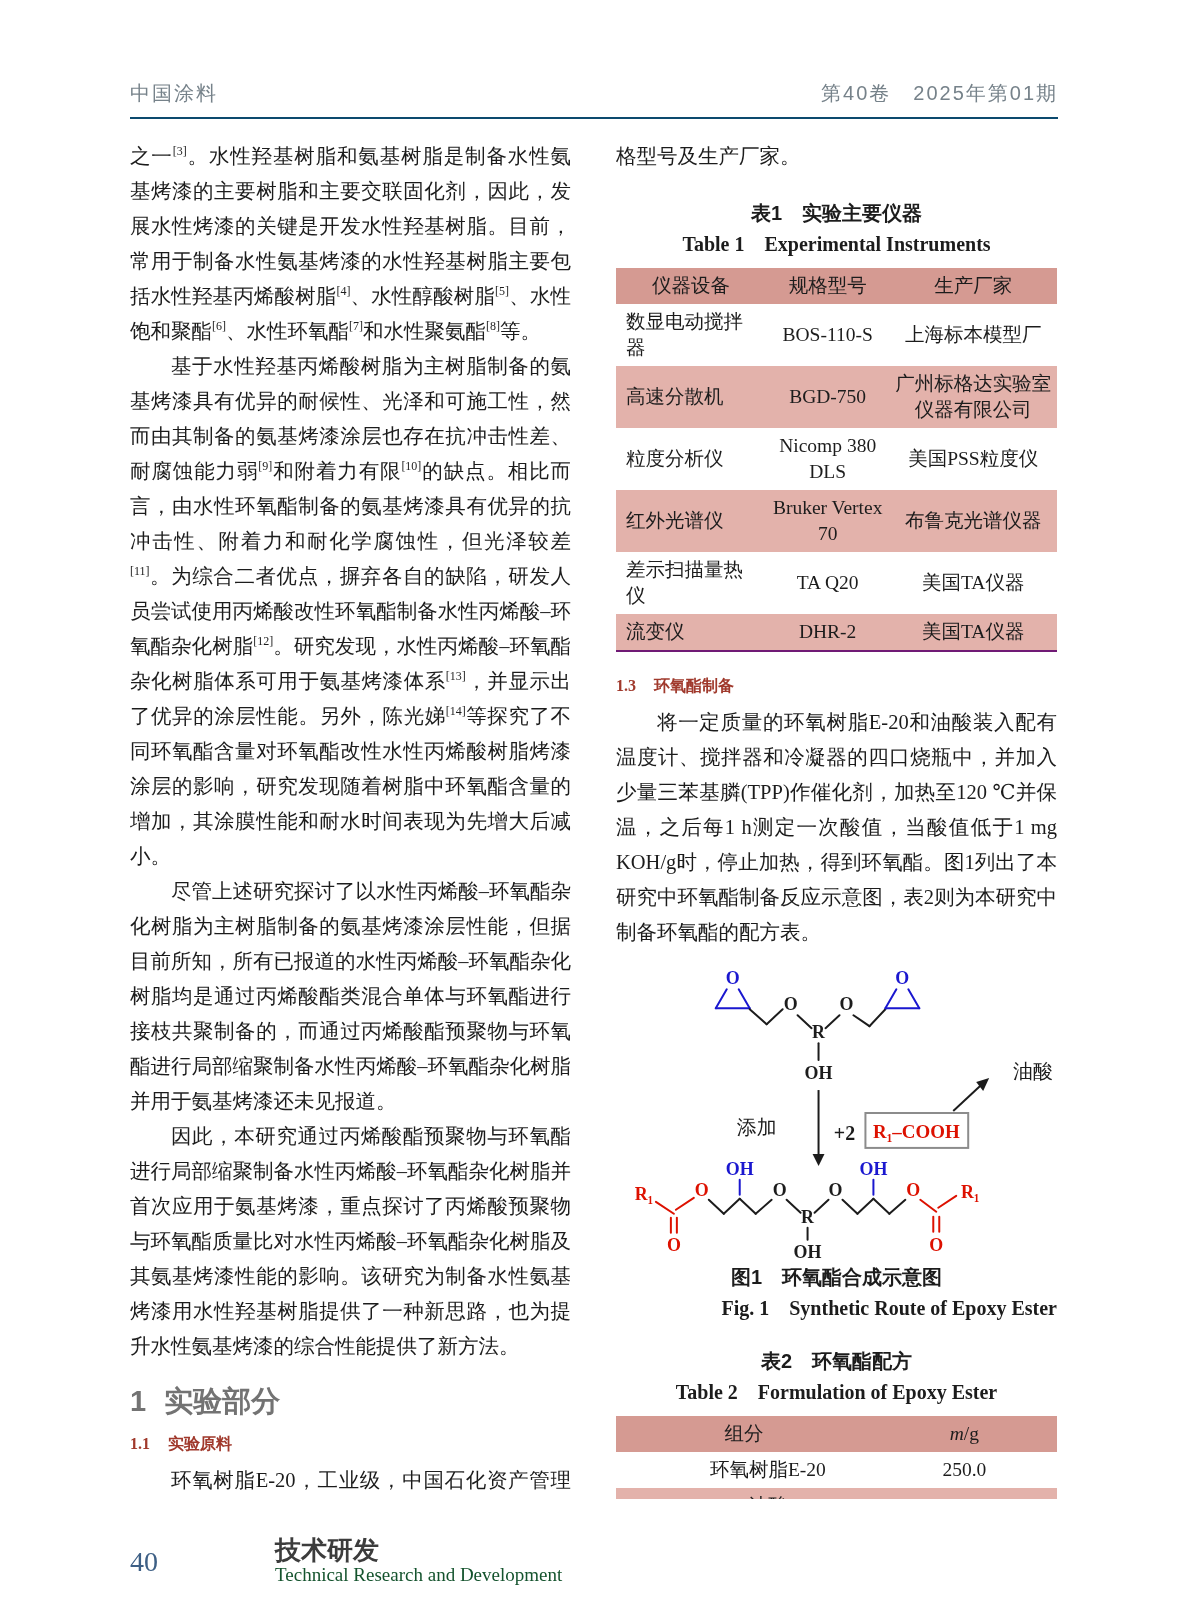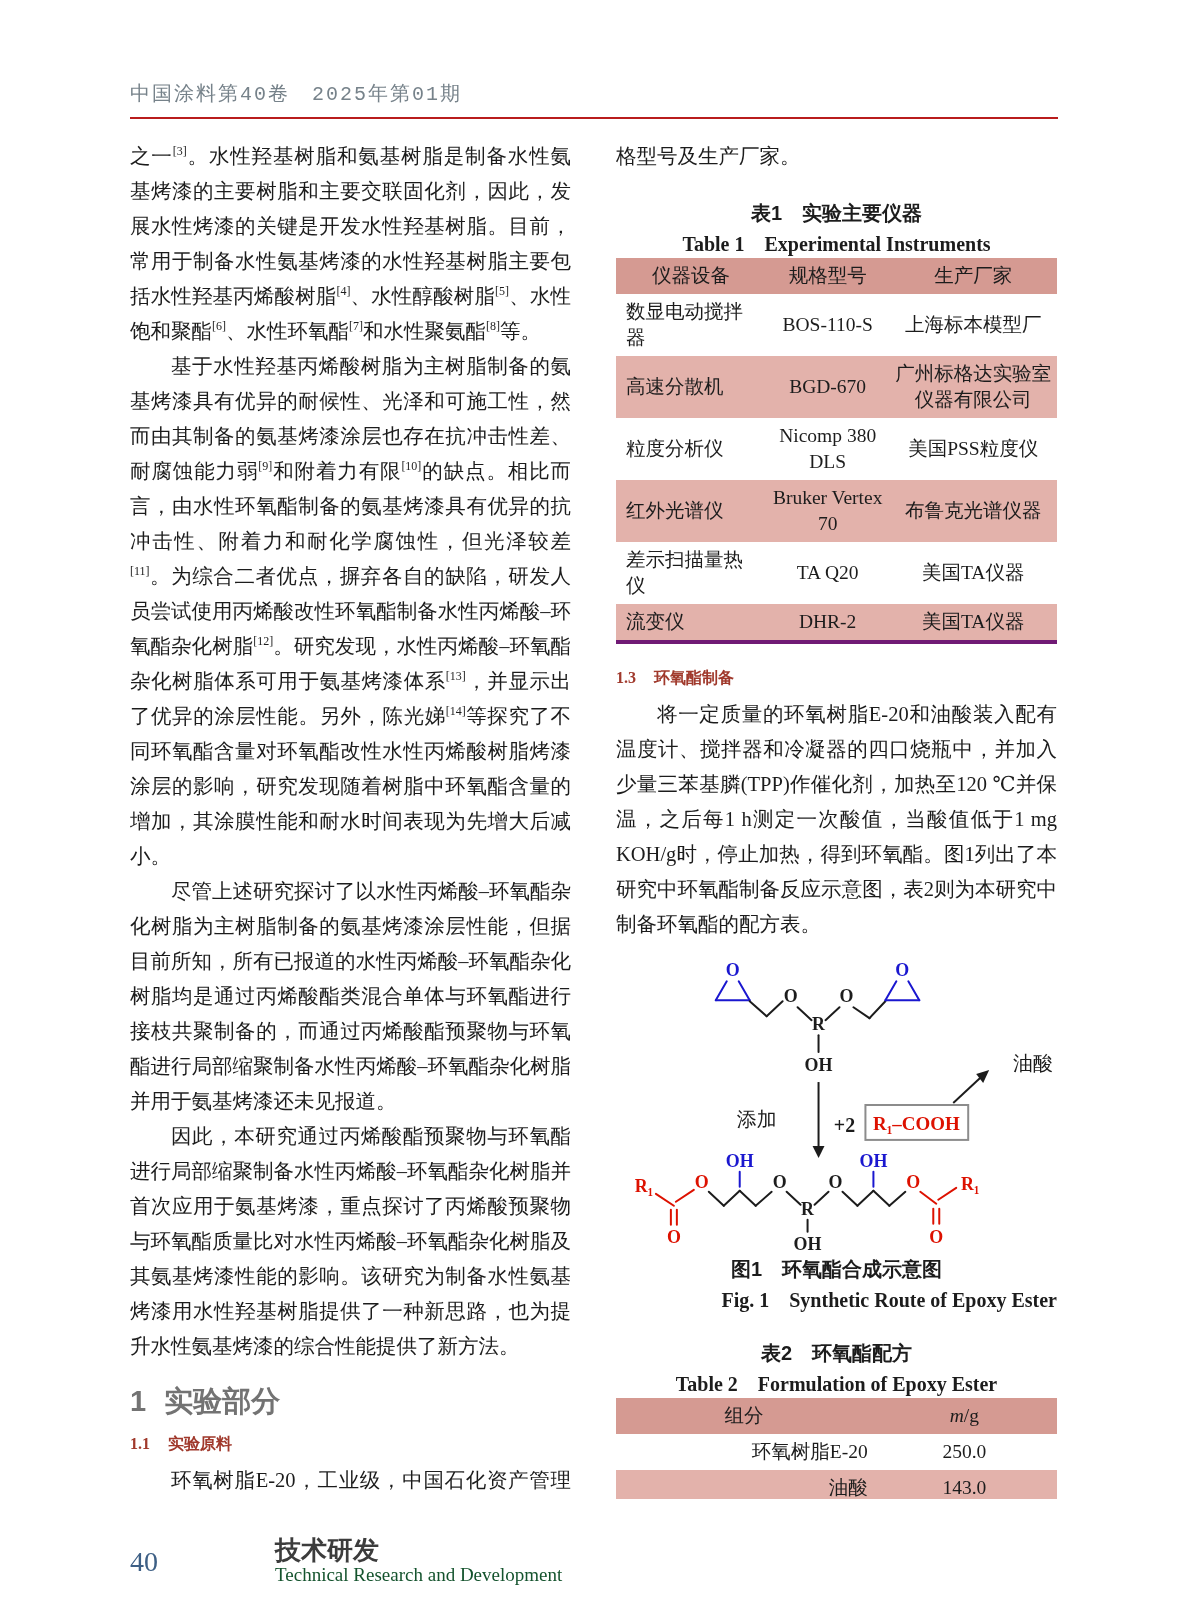--- a/index.html
+++ b/index.html
@@ -4,53 +4,53 @@
 <style>
   html,body{margin:0;padding:0;}
   body{
     width:1187px;height:1600px;background:#ffffff;position:relative;
     font-family:"Liberation Serif","DejaVu Serif",serif;color:#1c1c1c;
     overflow:hidden;
   }
   .page{position:absolute;left:130px;top:80px;width:928px;}
   
   .pagehead{
-    display:flex;align-items:flex-end;
-    font-family:Liberation Mono, monospace;
+    display:flex;justify-content:space-between;align-items:flex-end;
+    font-family:Liberation Sans, sans-serif;
     color:#76828a;font-size:20px;letter-spacing:2px;
-    padding-bottom:10px;border-bottom:2px solid #b91c1c;
+    padding-bottom:10px;border-bottom:2px solid #0c4a6e;
   }
   
   .columns{display:flex;gap:45px;margin-top:20px;height:1360px;overflow:hidden;}
   .col{width:441px;}
   p.body{font-size:20.5px;line-height:35px;text-align:justify;margin:0;}
   p.indent{text-indent:2em;}
   sup{font-size:12px;line-height:0;}
   i{font-style:italic;}
   
   .sec1{font-family:"Liberation Sans","DejaVu Sans",sans-serif;color:#737373;
         font-size:29px;font-weight:bold;margin:18px 0 12px;}
   .sec2{font-family:Liberation Serif, serif;color:#a0392c;
         font-size:16px;font-weight:bold;margin:10px 0 8px;}
   .sec1 .num,.sec2 .num{margin-right:18px;}
   
   .cap-cn{text-align:center;font-weight:bold;font-size:20px;margin-top:26px;
           font-family:"Liberation Sans","DejaVu Sans",sans-serif;}
   .cap-en{text-align:center;font-weight:bold;font-size:20px;margin-top:4px;
           font-family:"Liberation Serif","DejaVu Serif",serif;}
   
-  table{width:100%;border-collapse:collapse;font-size:19.5px;
-        border-bottom:4px solid #701a75;}
+  table{width:100%;border-collapse:collapse;font-size:19.5px;margin-top:10px;
+        border-bottom:2px solid #701a75;}
   th,td{padding:5px 4px;text-align:center;font-weight:normal;line-height:26px;}
   thead tr{background:#d59a92;}
   tbody tr:nth-child(even){background:#e3b2ab;}
   table.t1 col.c1{width:34%;} table.t1 col.c2{width:28%;} table.t1 col.c3{width:38%;}
   table.t1 tbody td:first-child{text-align:left;padding-left:10px;}
   table.t2 col.c1{width:58%;} table.t2 col.c2{width:42%;}
-  table.t2 tbody td:first-child{text-align:right;padding-left:52px;}
+  table.t2 tbody td:first-child{text-align:center;padding-left:52px;}
   
   .figure{margin-top:12px;}
   .figure svg{display:block;}
   .fig-cap-cn{text-align:center;font-weight:bold;font-size:20px;margin-top:2px;
           font-family:"Liberation Sans","DejaVu Sans",sans-serif;}
   .fig-cap-en{text-align:right;font-weight:bold;font-size:20px;margin-top:4px;
           font-family:"Liberation Serif","DejaVu Serif",serif;}
   .chem-label{font-family:"Liberation Serif","DejaVu Serif",serif;font-weight:bold;}
   .cjk-label{font-family:"Liberation Sans","DejaVu Sans",sans-serif;}
   
@@ -110,21 +110,21 @@
             </tr>
           </thead>
           <tbody>
             <tr>
               <td>数显电动搅拌器</td>
               <td>BOS-110-S</td>
               <td>上海标本模型厂</td>
             </tr>
             <tr>
               <td>高速分散机</td>
-              <td>BGD-670</td>
+              <td>BGD-750</td>
               <td>广州标格达实验室仪器有限公司</td>
             </tr>
             <tr>
               <td>粒度分析仪</td>
               <td>Nicomp 380 DLS</td>
               <td>美国PSS粒度仪</td>
             </tr>
             <tr>
               <td>红外光谱仪</td>
               <td>Bruker Vertex 70</td>

